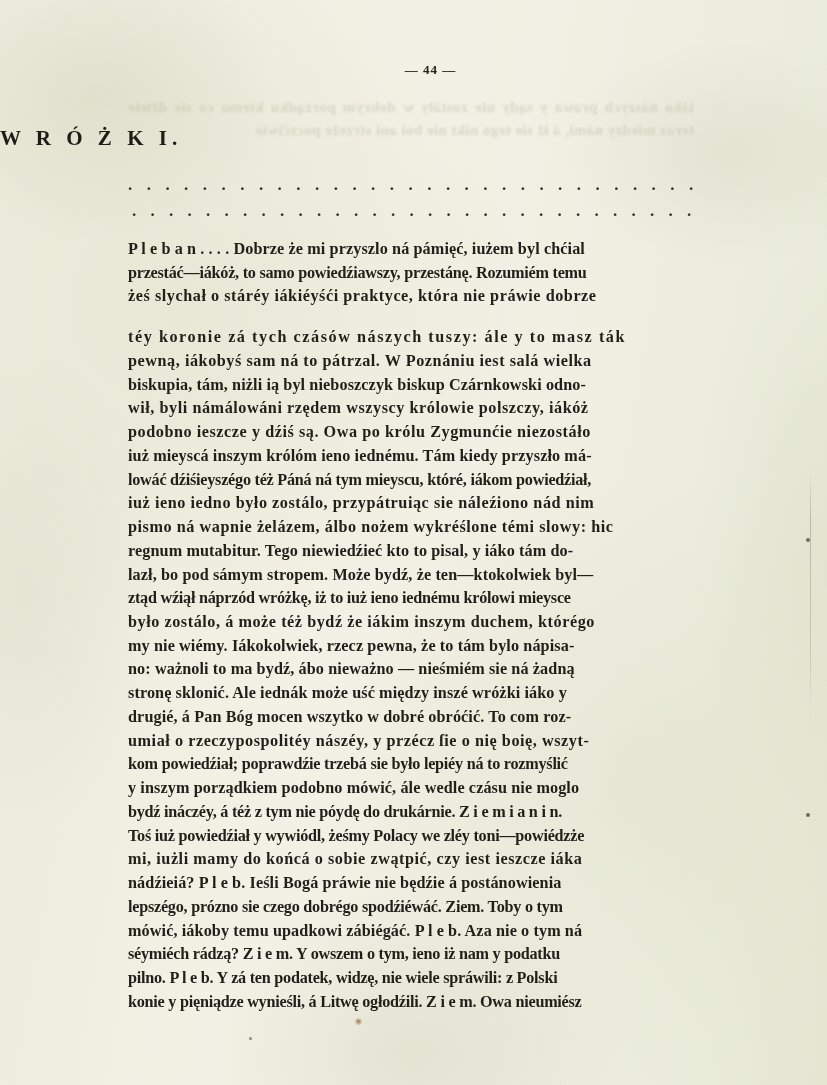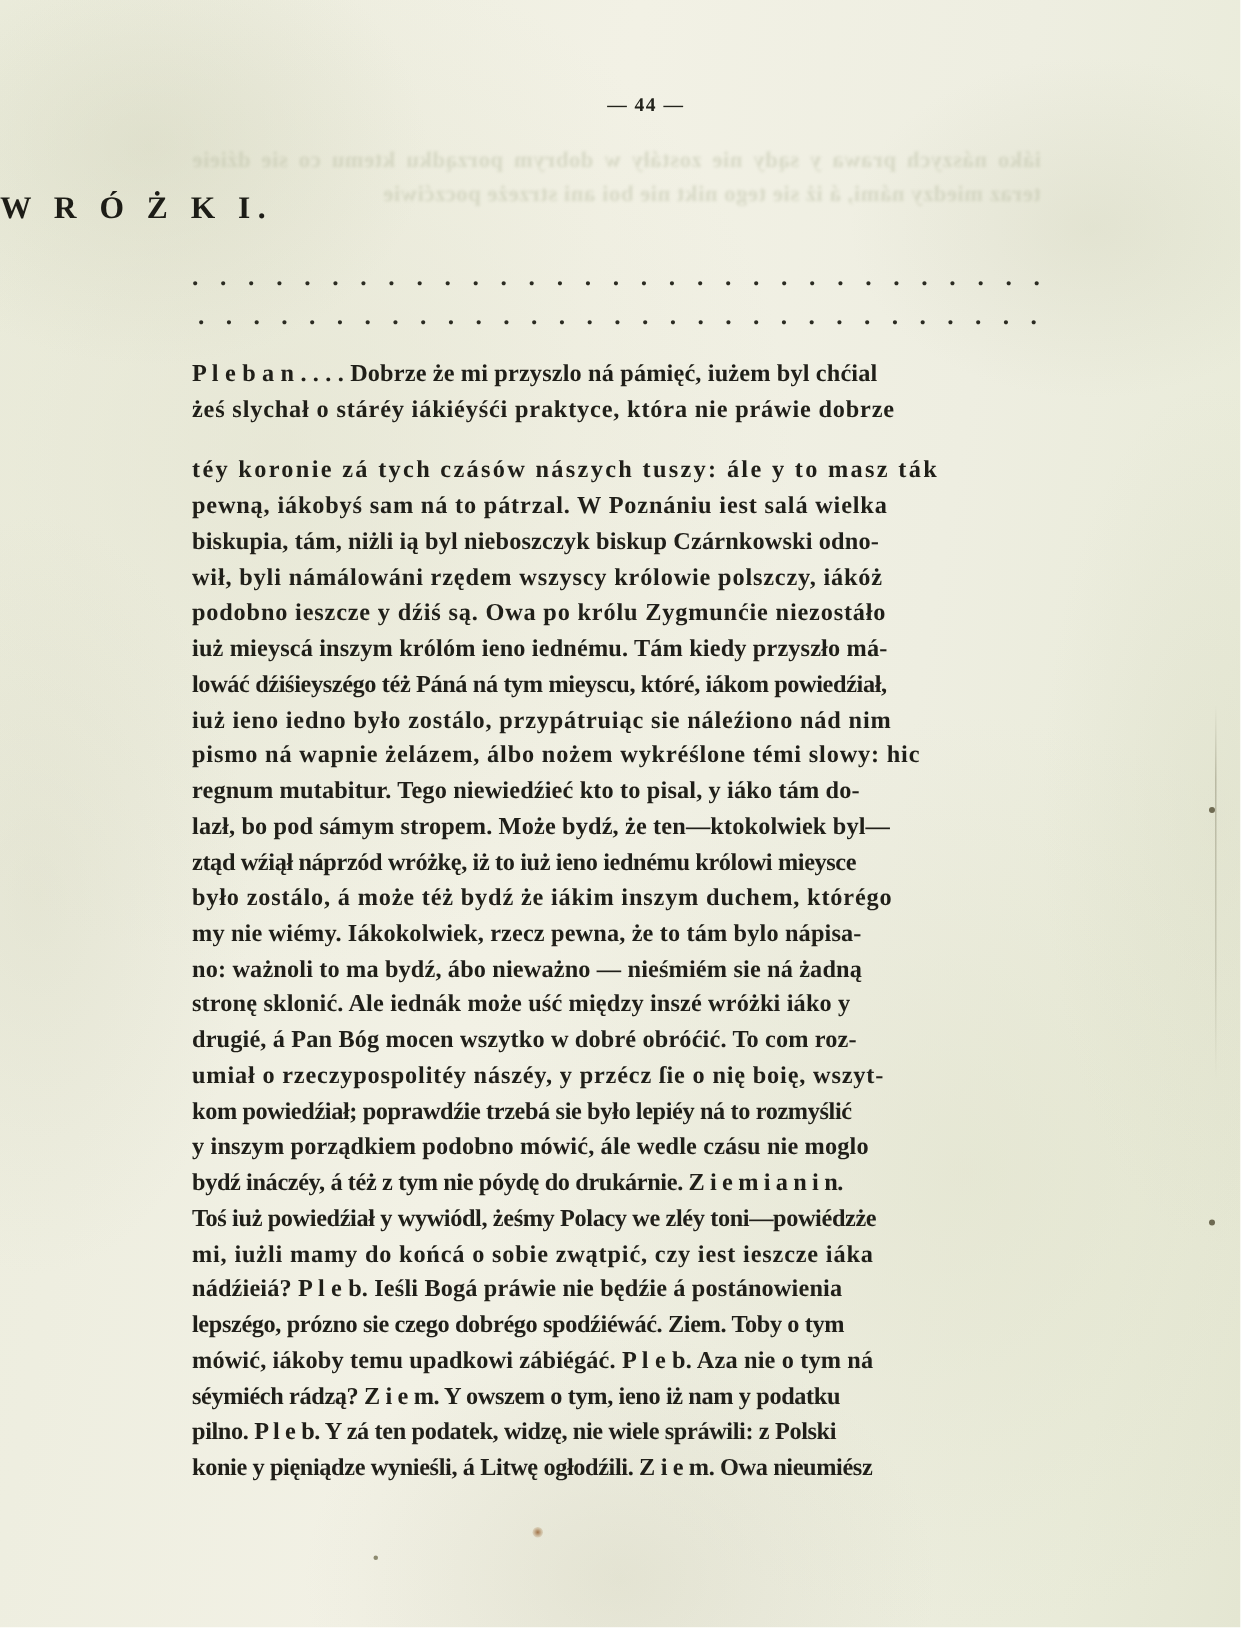--- a/index.html
+++ b/index.html
@@ -159,20 +159,21 @@
 
   <div class="doc-title">W R Ó Ż K I.</div>
 
   <div class="ellipsis-rows">
     <div class="ellipsis-row">. . . . . . . . . . . . . . . . . . . . . . . . . . . . . . . . . . . . . . . . . . . . . .</div>
     <div class="ellipsis-row second">. . . . . . . . . . . . . . . . . . . . . . . . . . . . . . . . . . . . . . . . . . . . .</div>
   </div>
 
   <div class="body-text">
       <div class="line" data-sp="0">P l e b a n . . . . Dobrze że mi przyszlo ná pámięć, iużem byl chćial</div>
+      <div class="line" data-sp="-1">przestáć—iákóż, to samo powiedźiawszy, przestánę. Rozumiém temu</div>
       <div class="line" data-sp="1">żeś slychał o stáréy iákiéyśći praktyce, która nie práwie dobrze</div>
       <div class="line" data-sp="3">téy koronie zá tych czásów nászych tuszy: ále y to masz ták</div>
       <div class="line" data-sp="1">pewną, iákobyś sam ná to pátrzal. W Poznániu iest salá wielka</div>
       <div class="line" data-sp="0">biskupia, tám, niżli ią byl nieboszczyk biskup Czárnkowski odno-</div>
       <div class="line" data-sp="1">wił, byli námálowáni rzędem wszyscy królowie polszczy, iákóż</div>
       <div class="line" data-sp="1">podobno ieszcze y dźiś są. Owa po królu Zygmunćie niezostáło</div>
       <div class="line" data-sp="0">iuż mieyscá inszym królóm ieno iednému. Tám kiedy przyszło má-</div>
       <div class="line" data-sp="-1">lowáć dźiśieyszégo téż Páná ná tym mieyscu, któré, iákom powiedźiał,</div>
       <div class="line" data-sp="1">iuż ieno iedno było zostálo, przypátruiąc sie náleźiono nád nim</div>
       <div class="line" data-sp="1">pismo ná wapnie żelázem, álbo nożem wykréślone témi slowy: hic</div>

